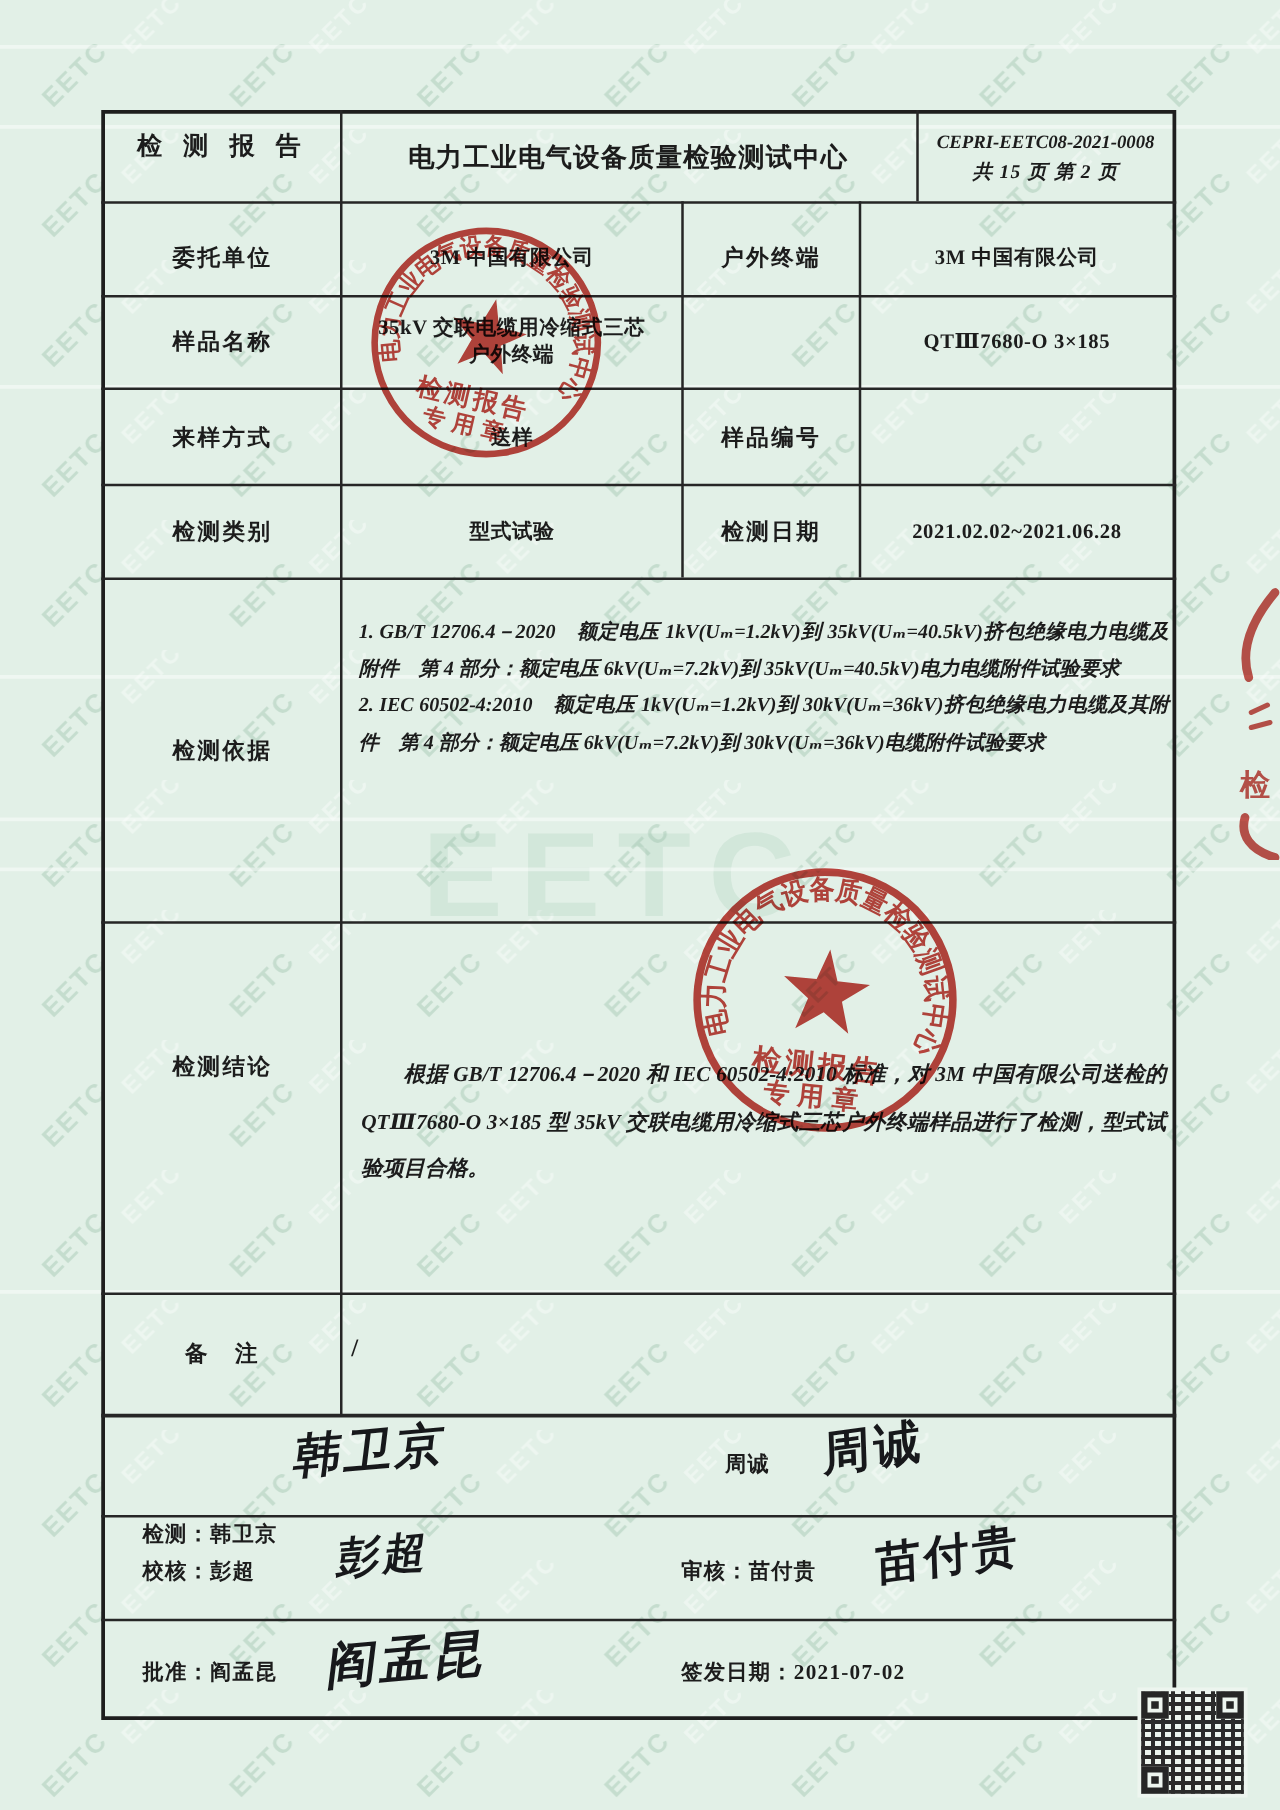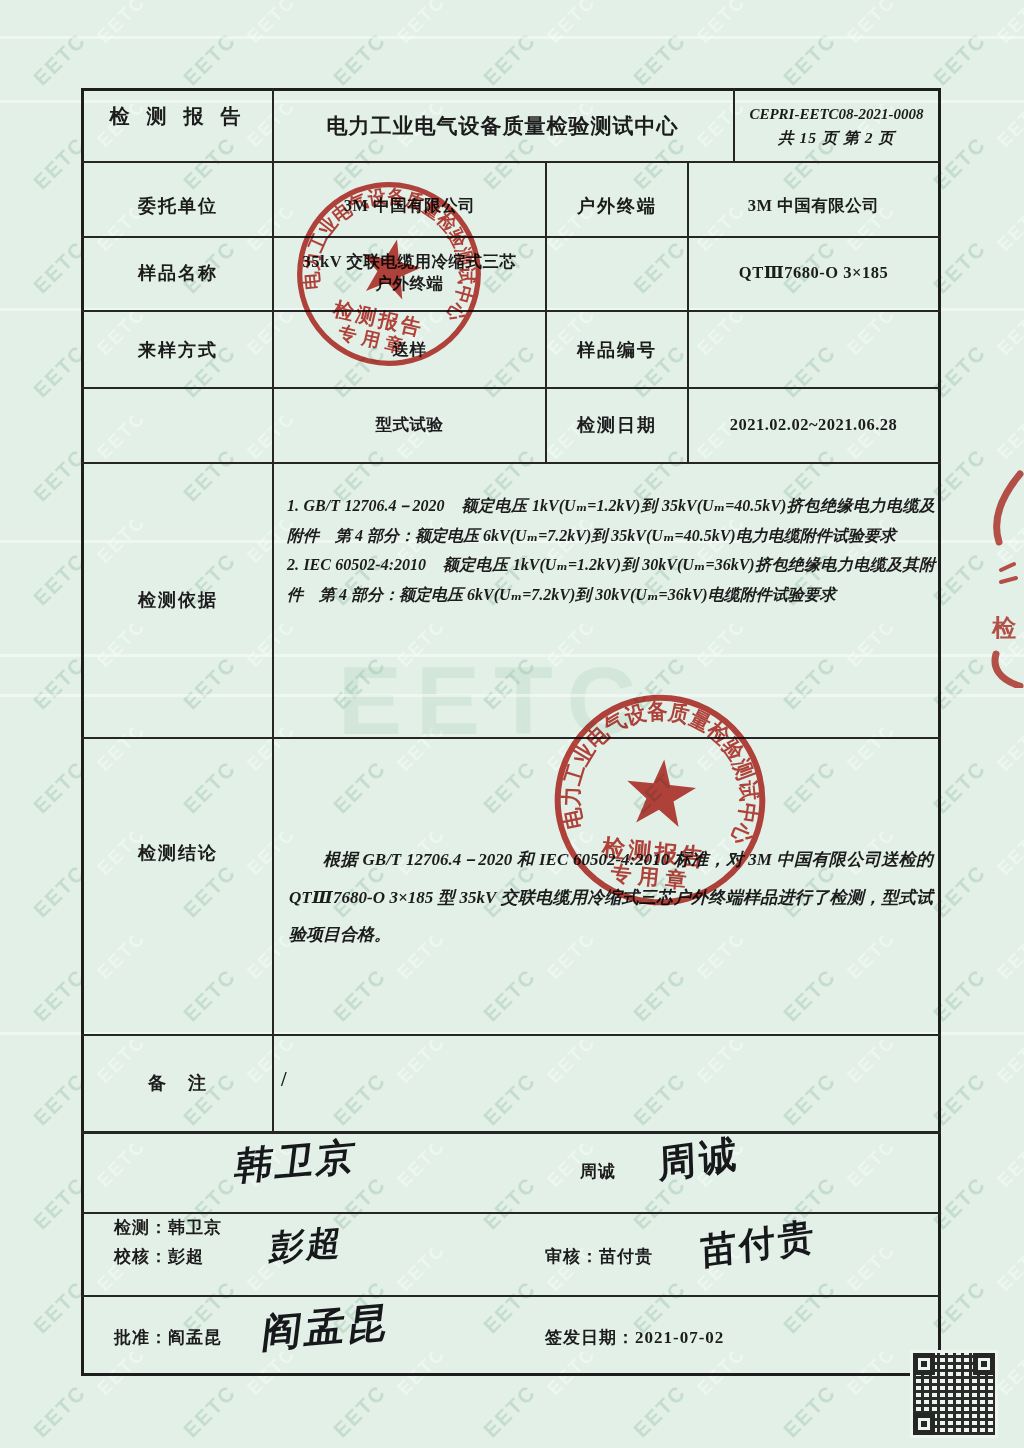--- a/index.html
+++ b/index.html
@@ -131,20 +131,21 @@
 
   <div class="cell c1 r3 label">样品名称</div>
   <div class="cell c2 r3 value">35kV 交联电缆用冷缩式三芯
 户外终端</div>
   <div class="cell c4 r3 value">QTⅢ7680-O 3×185</div>
 
   <div class="cell c1 r4 label">来样方式</div>
   <div class="cell c2 r4 value">送样</div>
   <div class="cell c3 r4 label">样品编号</div>
 
+  <div class="cell c1 r5 label">检测类别</div>
   <div class="cell c2 r5 value">型式试验</div>
   <div class="cell c3 r5 label">检测日期</div>
   <div class="cell c4 r5 value">2021.02.02~2021.06.28</div>
 
   <div class="cell c1 label" style="top:462px;height:275px">检测依据</div>
   <div class="para" id="basis-text">
     <p>1. GB/T 12706.4－2020　额定电压 1kV(Uₘ=1.2kV)到 35kV(Uₘ=40.5kV)挤包绝缘电力电缆及附件　第 4 部分：额定电压 6kV(Uₘ=7.2kV)到 35kV(Uₘ=40.5kV)电力电缆附件试验要求</p>
     <p>2. IEC 60502-4:2010　额定电压 1kV(Uₘ=1.2kV)到 30kV(Uₘ=36kV)挤包绝缘电力电缆及其附件　第 4 部分：额定电压 6kV(Uₘ=7.2kV)到 30kV(Uₘ=36kV)电缆附件试验要求</p>
   </div>
 

